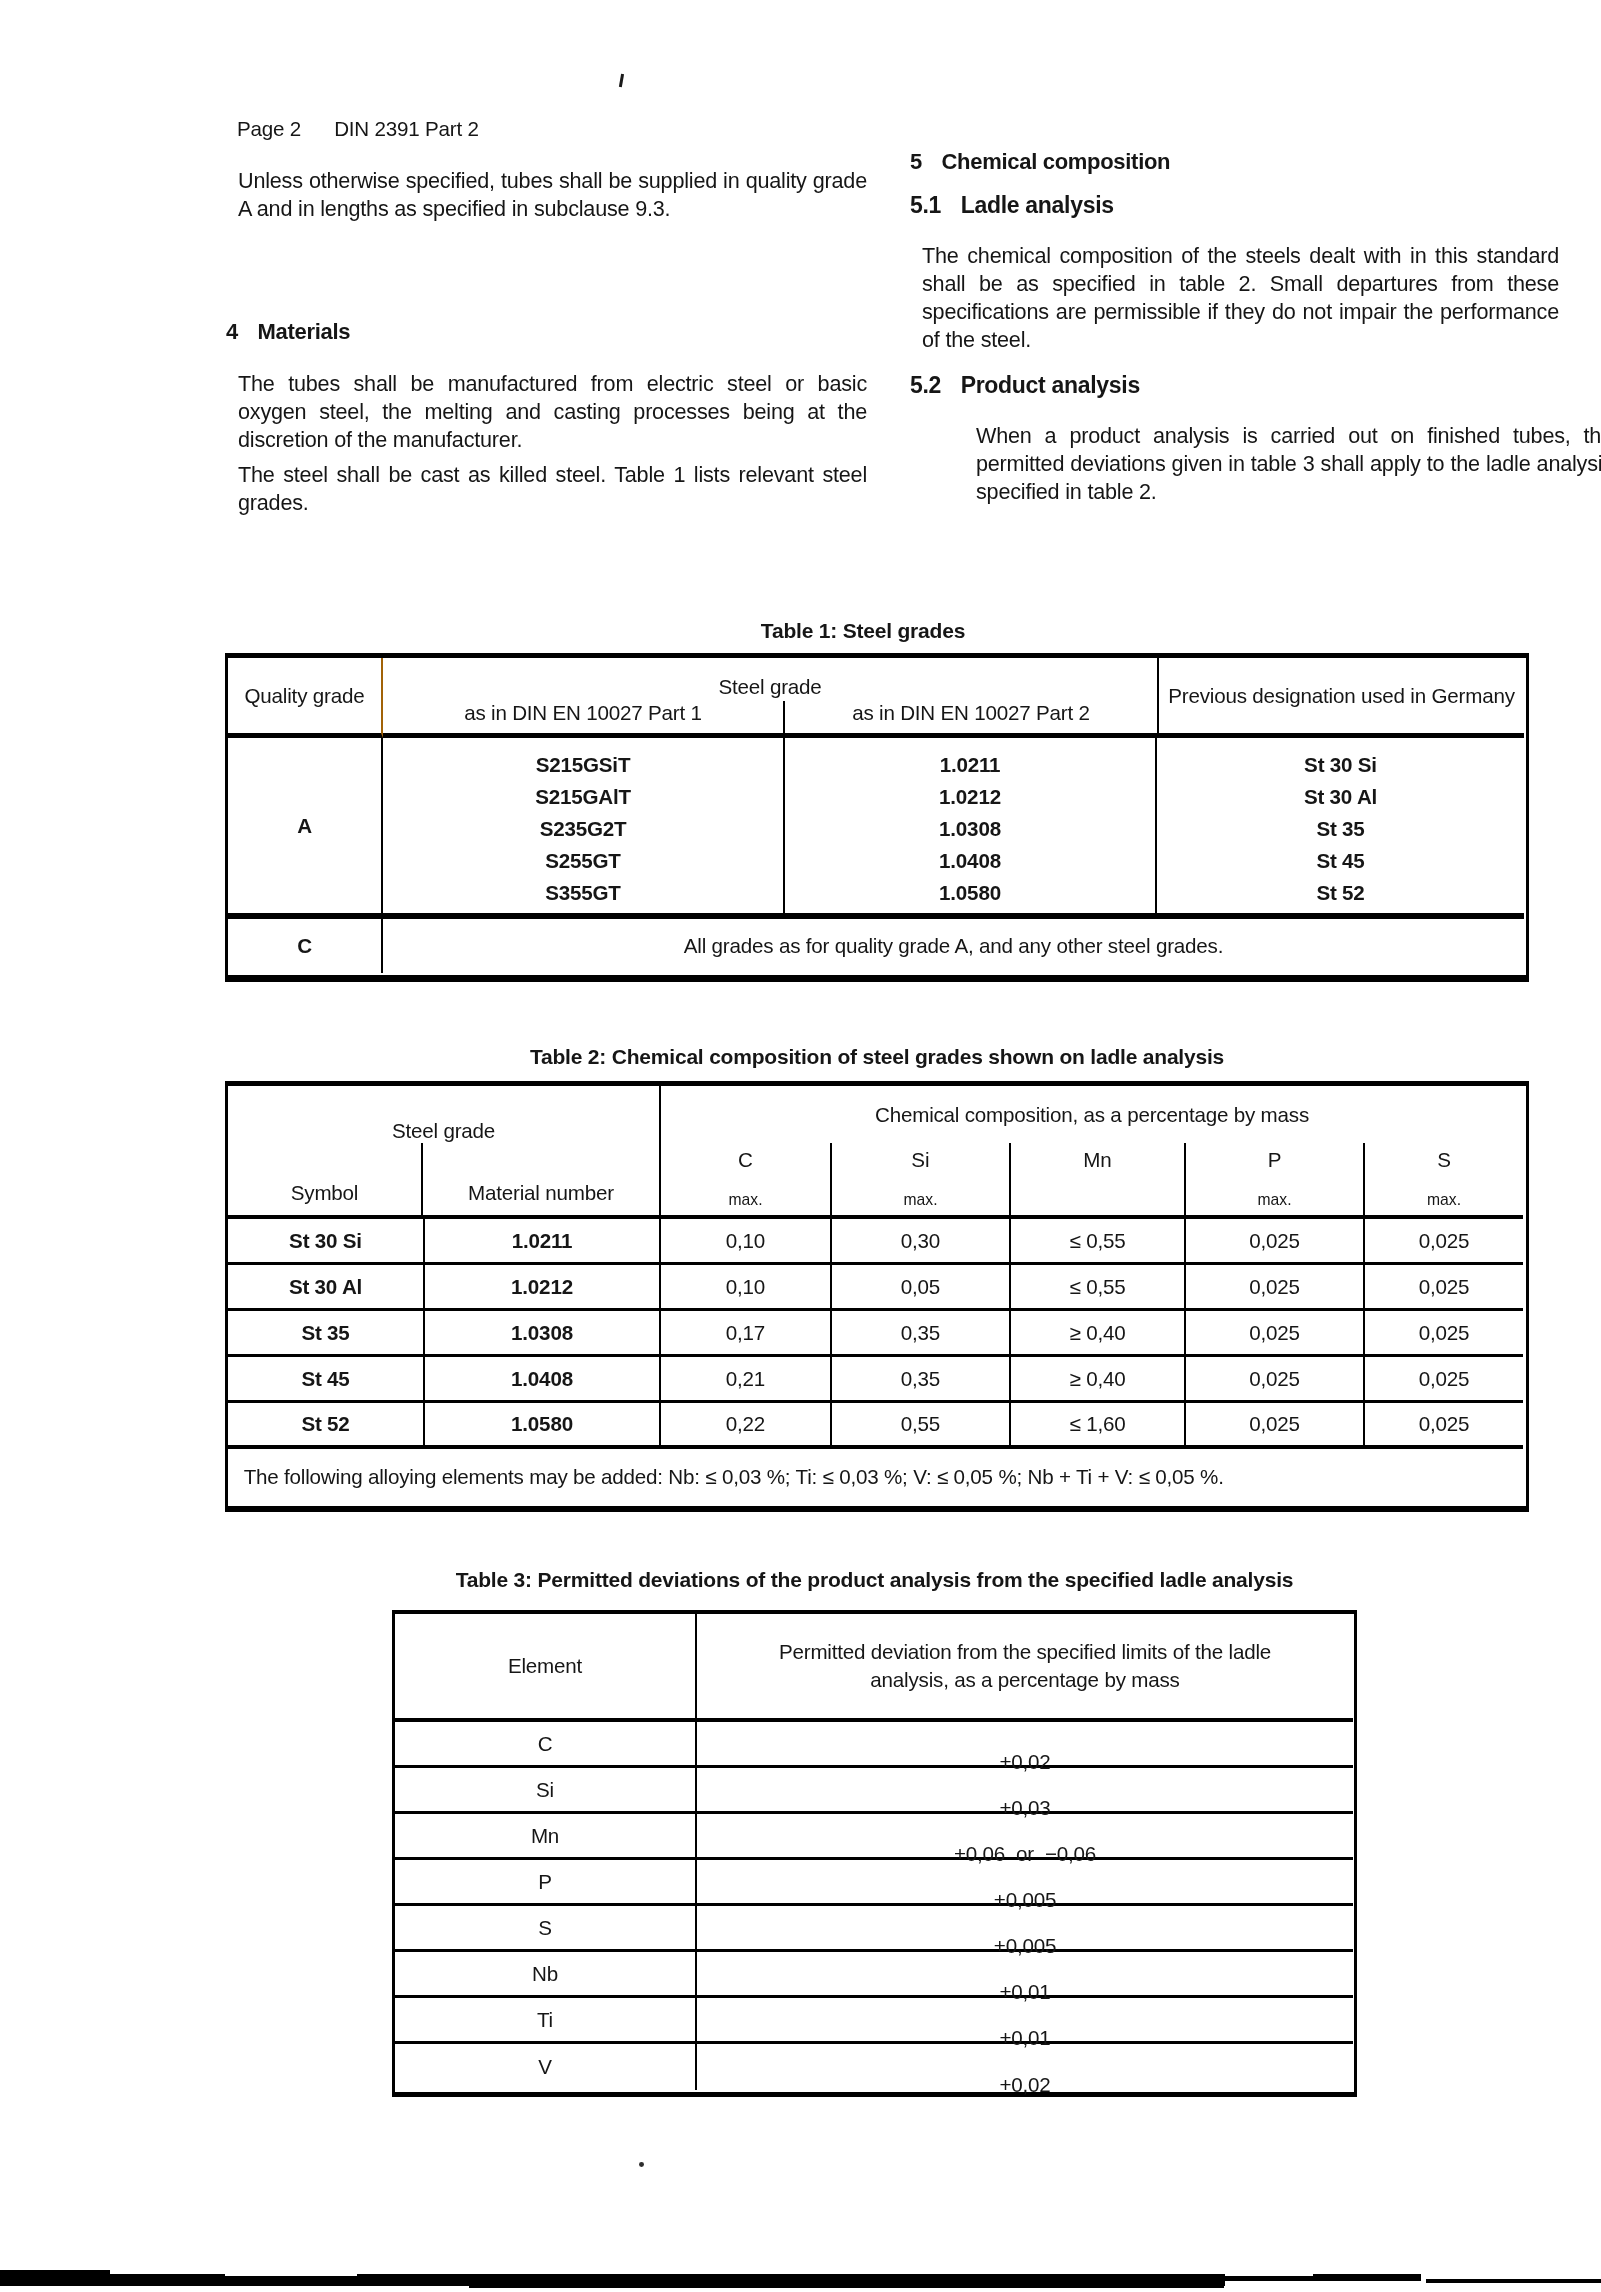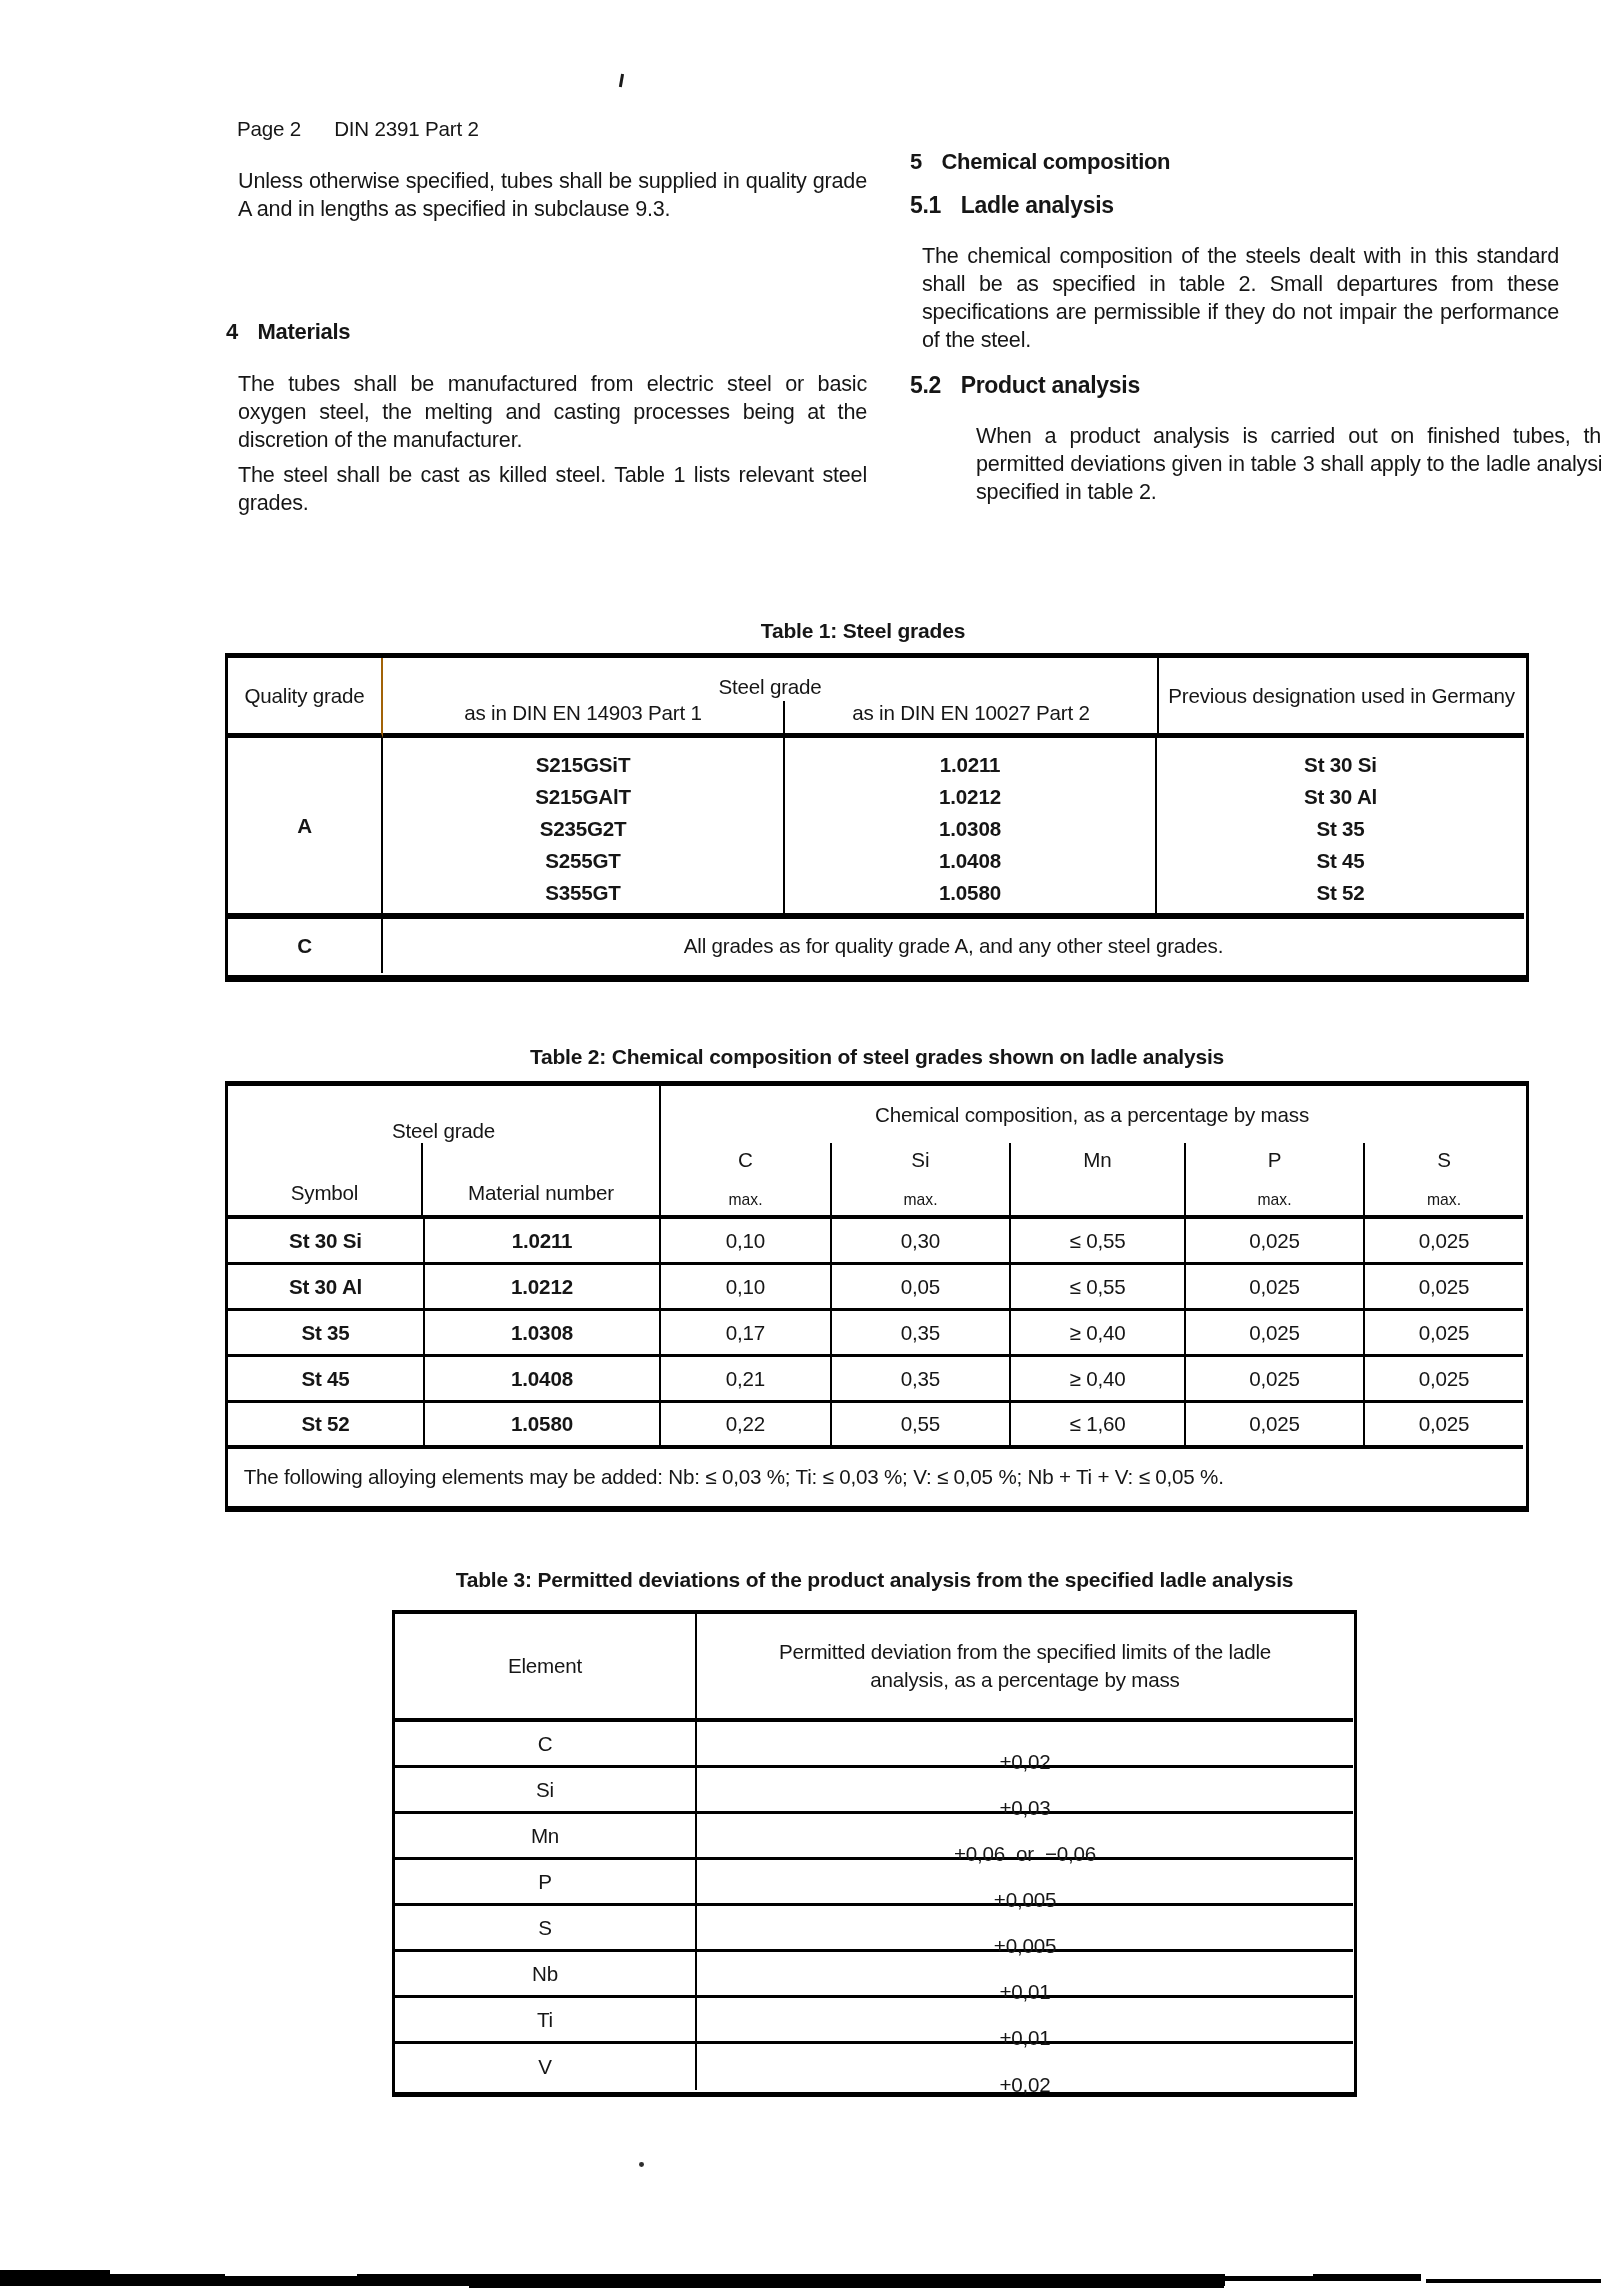--- a/index.html
+++ b/index.html
@@ -106,21 +106,21 @@
 <p class="abs para" style="left:910px;top:230px;width:637px">The chemical composition of the steels dealt with in this standard shall be as specified in table 2. Small departures from these specifications are permissible if they do not impair the performance of the steel.</p>
 <div class="abs h-sub" style="left:910px;top:372px">
   <span class="num">5.2</span><span>Product analysis</span>
 </div>
 <p class="abs para" style="left:964px;top:410px;width:637px">When a product analysis is carried out on finished tubes, the permitted deviations given in table 3 shall apply to the ladle analysis specified in table 2.</p>
 
 <div class="abs tbl-title" style="left:211px;top:619px;width:1304px">Table 1: Steel grades</div>
 <div class="abs t1">
   <div class="cell c-quality">Quality grade</div>
   <div class="cell c-steel">Steel grade</div>
-  <div class="cell c-p1">as in DIN EN 14903 Part 1</div>
+  <div class="cell c-p1">as in DIN EN 10027 Part 1</div>
   <div class="cell c-p2">as in DIN EN 10027 Part 2</div>
   <div class="cell c-prev">Previous designation used in Germany</div>
 
   <div class="cell a-q">A</div>
   <div class="a-1 acol">
     <div>S215GSiT</div>
     <div>S215GAlT</div>
     <div>S235G2T</div>
     <div>S255GT</div>
     <div>S355GT</div>

